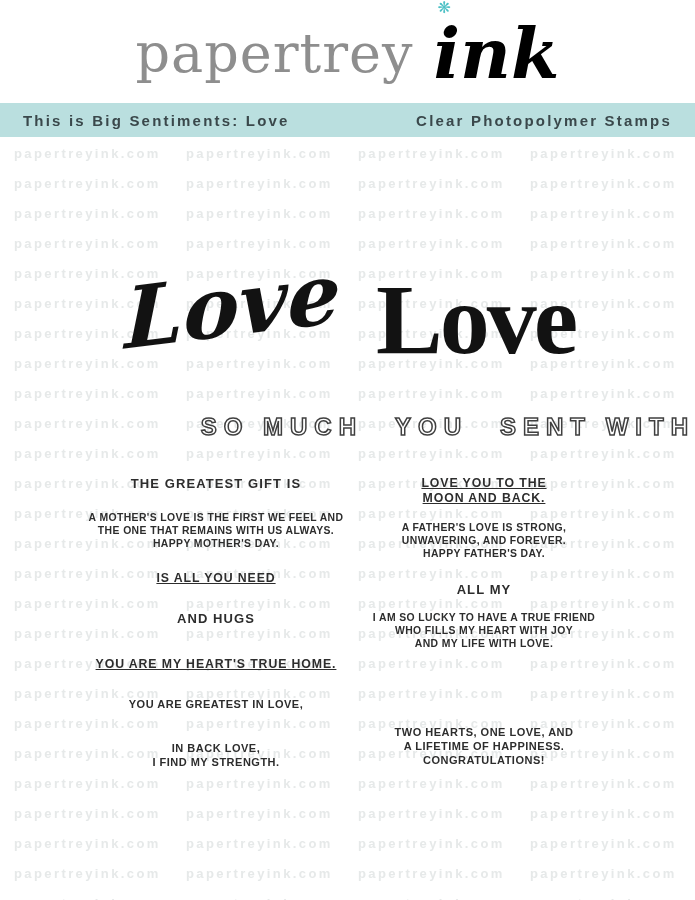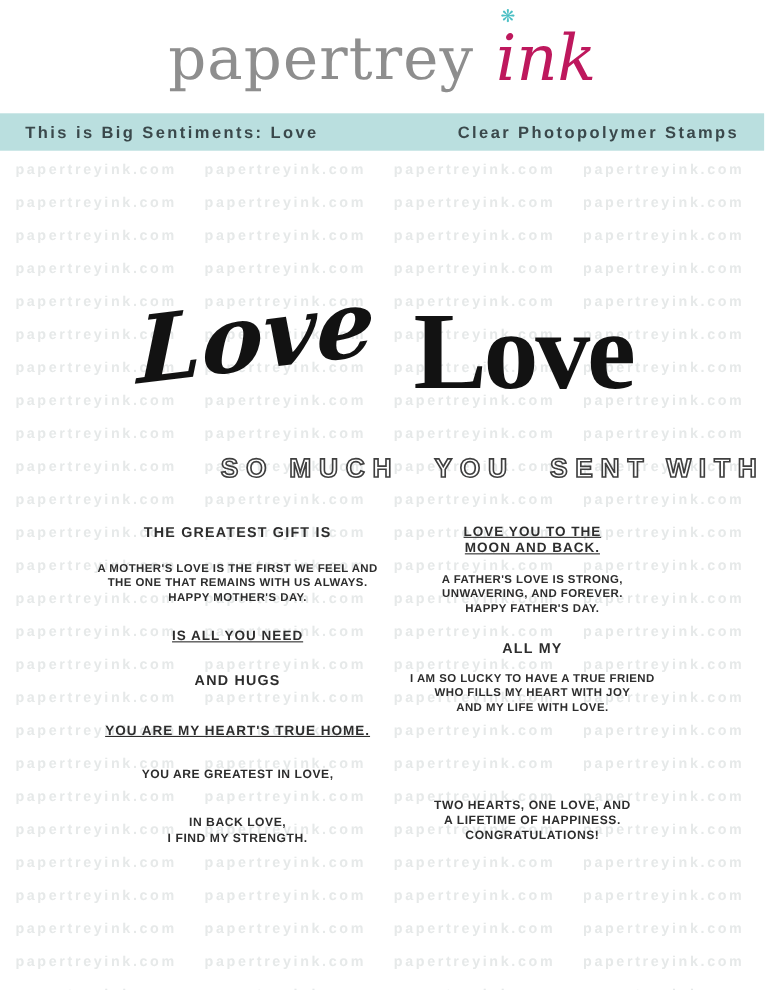--- a/index.html
+++ b/index.html
@@ -36,22 +36,23 @@
   .logo-main{
     font-family:"DejaVu Serif","Liberation Serif",serif;
     font-size:54px;
     color:#8e8e8e;
     letter-spacing:1px;
   }
   .logo-ink-wrap{position:relative;margin-left:20px;}
   .logo-ink{
     font-family:"DejaVu Serif","Liberation Serif",serif;
     font-style:italic;
-    font-size:58px;
-    color:#be185d;
+    font-size:70px;
+    color:#000000;
+    font-weight:bold;
   }
   .flower{
     position:absolute;
     left:4px;top:-14px;
     font-size:16px;
     color:#4cc0c5;
     font-style:normal;
   }
 
   

